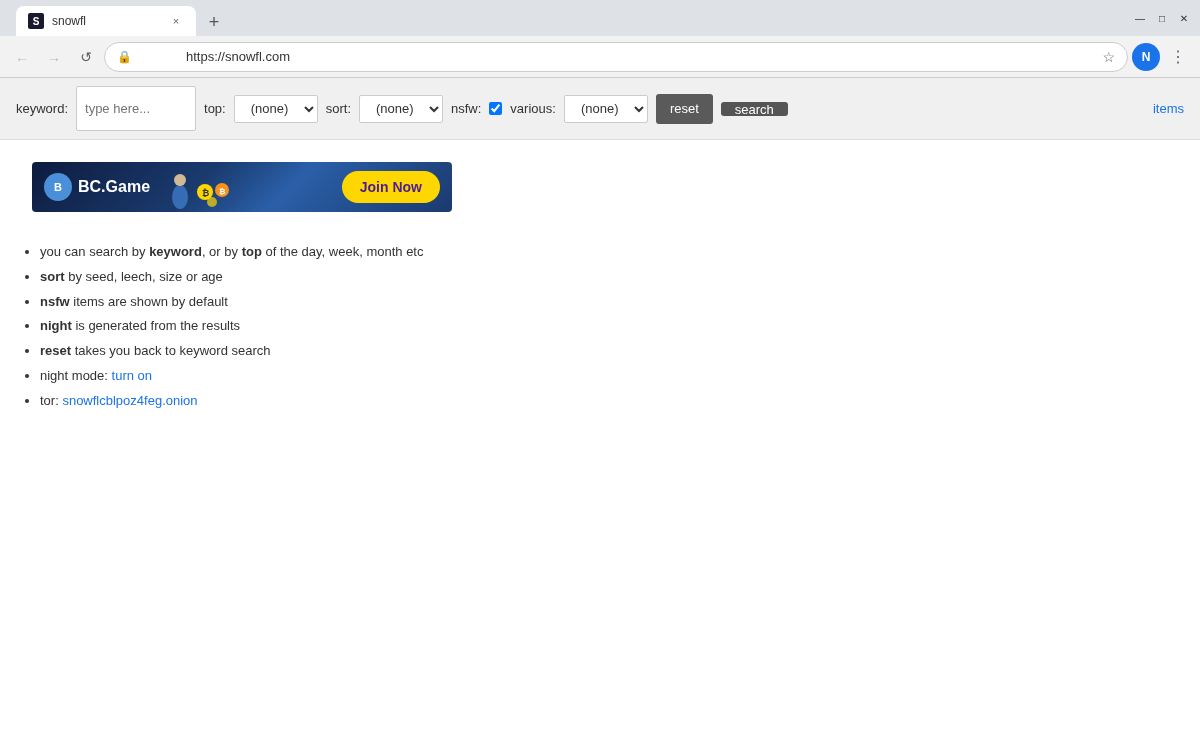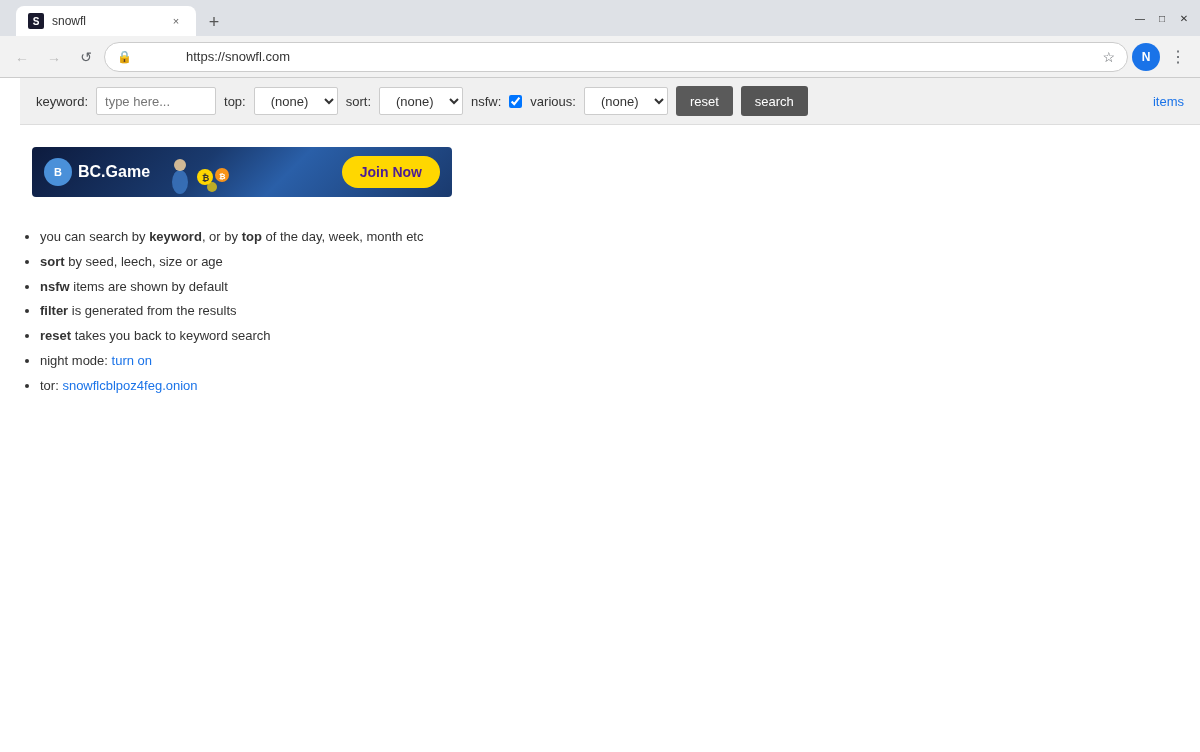--- a/index.html
+++ b/index.html
@@ -175,28 +175,27 @@
 
     
     .search-toolbar {
       background: #f0f0f0;
       padding: 8px 16px;
       display: flex;
       align-items: center;
       gap: 8px;
       border-bottom: 1px solid #ddd;
       flex-wrap: wrap;
-      margin-left: 20px;
     }
     .toolbar-label {
       font-size: 13px;
       color: #333;
     }
     .keyword-input {
-      height: 28px;
+      height: 45px;
       padding: 0 8px;
       border: 1px solid #ccc;
       border-radius: 2px;
       font-size: 13px;
       color: #999;
       width: 120px;
       background: white;
     }
     .toolbar-select {
       height: 28px;
@@ -216,21 +215,21 @@
       height: 30px;
       padding: 0 14px;
       background: #5a5a5a;
       color: white;
       border: none;
       border-radius: 3px;
       font-size: 13px;
       cursor: pointer;
     }
     .btn-search {
-      height: 30px;
+      height: 14px;
       padding: 0 14px;
       background: #555;
       color: white;
       border: none;
       border-radius: 3px;
       font-size: 13px;
       cursor: pointer;
     }
     .dmca-link {
       margin-left: auto;
@@ -420,21 +419,21 @@
         <li>
           you can search by <strong>keyword</strong>, or by <strong>top</strong> of the day, week, month etc
         </li>
         <li>
           <strong>sort</strong> by seed, leech, size or age
         </li>
         <li>
           <strong>nsfw</strong> items are shown by default
         </li>
         <li>
-          <strong>filter</strong> is generated from the results
+          <strong>night</strong> is generated from the results
         </li>
         <li>
           <strong>reset</strong> takes you back to keyword search
         </li>
         <li>
           night mode: <a class="link-blue" href="#">turn on</a>
         </li>
         <li>
           tor: <a class="link-blue" href="#">snowflcblpoz4feg.onion</a>
         </li>

